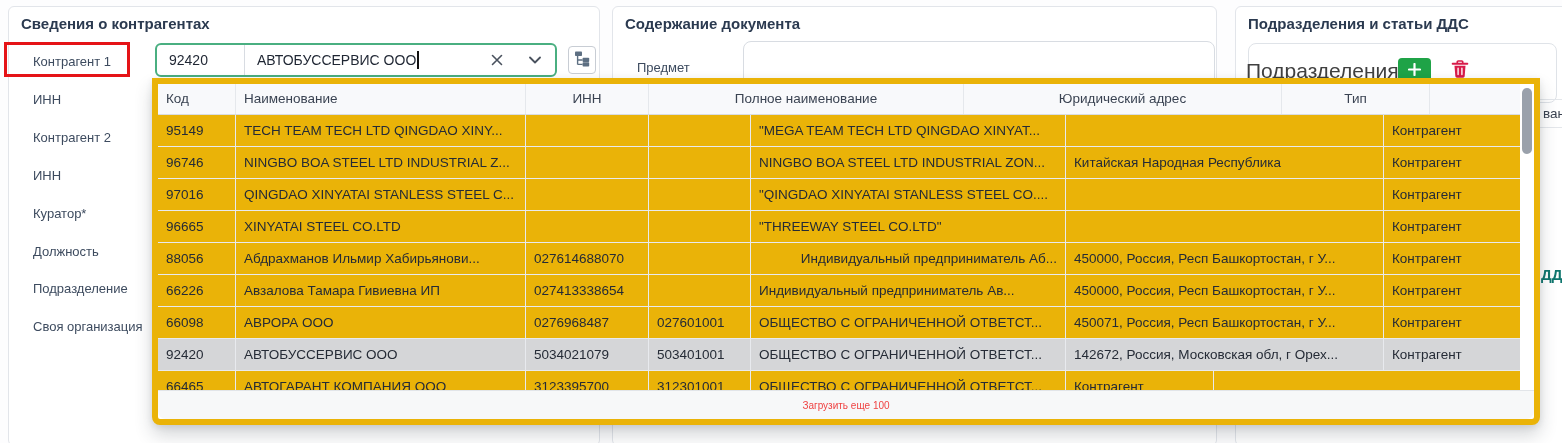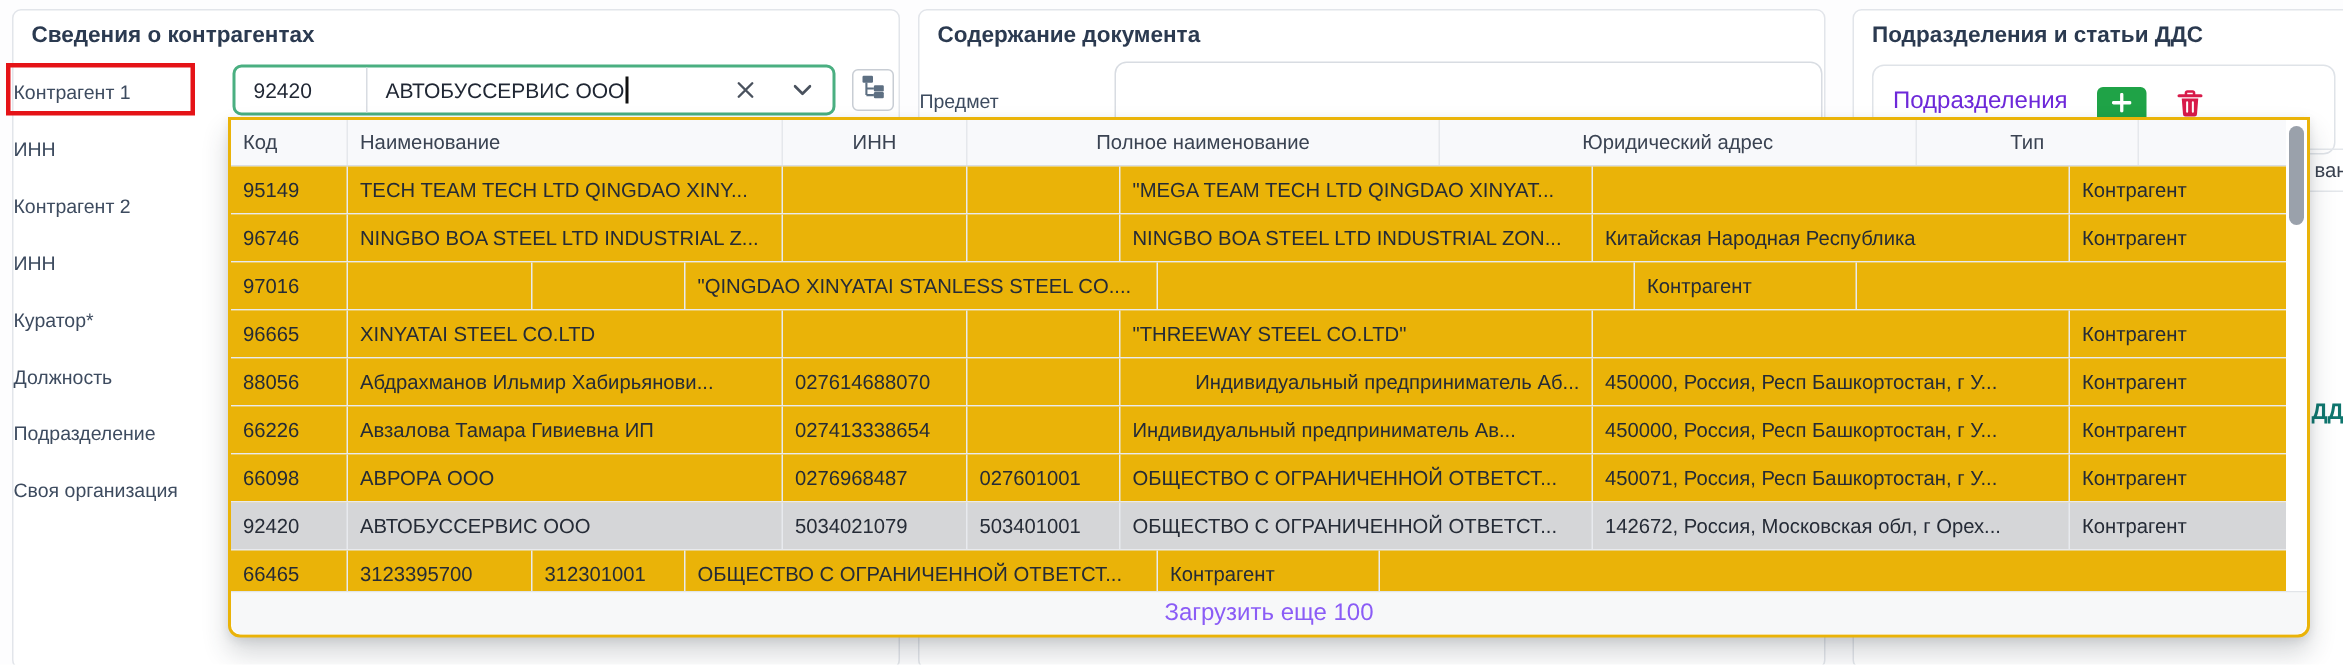--- a/index.html
+++ b/index.html
@@ -11,21 +11,21 @@
   }
   .panel{
     position:absolute;background:#fff;border:1px solid #e2e5ea;border-radius:6px;
     box-sizing:border-box;z-index:1;
   }
   .panel-title{
     position:absolute;left:12px;top:8px;font-size:15px;font-weight:bold;color:#2b3a50;
     white-space:nowrap;
   }
   .field-label{
-    position:absolute;left:0;font-size:13px;color:#3d4b5f;white-space:nowrap;height:18px;line-height:18px;
+    position:absolute;left:24px;font-size:13px;color:#3d4b5f;white-space:nowrap;height:18px;line-height:18px;
   }
   
   .red-box{
     position:absolute;left:4px;top:42px;width:126px;height:35px;
     border:3px solid var(--annotation-red);z-index:20;box-sizing:border-box;
   }
   
   .combo{
     position:absolute;left:155px;top:43px;width:402px;height:34px;z-index:2;
     background:#fff;border:2px solid var(--accent-green);border-radius:6px;
@@ -55,56 +55,56 @@
   .subject-input{
     position:absolute;left:130px;top:34px;width:472px;height:60px;
     background:#fff;border:1px solid #d8dce2;border-radius:8px;box-sizing:border-box;
   }
   
   .inner-box{
     position:absolute;left:12px;top:36px;width:309px;height:60px;
     background:#fff;border:1px solid #dfe3e8;border-radius:8px;box-sizing:border-box;
   }
   .dept-label{
-    position:absolute;left:26px;top:52px;font-size:16px;color:#6d28d9;white-space:nowrap;
+    position:absolute;left:10px;top:52px;font-size:21px;color:#404040;white-space:nowrap;
   }
   .add-btn{
     position:absolute;left:162px;top:51px;width:33px;height:26px;border-radius:4px;
     background:var(--add-green);display:flex;align-items:center;justify-content:center;cursor:pointer;
   }
   .trash-btn{
     position:absolute;left:212px;top:51px;width:24px;height:26px;
     display:flex;align-items:center;justify-content:center;cursor:pointer;
   }
   
   .frag{position:absolute;z-index:1;color:#3a4250;white-space:nowrap;}
   .frag-line{position:absolute;z-index:1;background:#e4e7eb;height:1px;width:22px;}
   
   .dropdown{
     position:absolute;left:152px;top:78px;width:1388px;height:347px;z-index:10;
-    background:#fff;border:2px solid #eab308;border-radius:0 0 8px 8px;box-sizing:border-box;
+    background:#fff;border:6px solid #eab308;border-radius:0 0 8px 8px;box-sizing:border-box;
     box-shadow:0 10px 18px rgba(40,50,60,.20), 0 2px 6px rgba(40,50,60,.10);
     overflow:hidden;
   }
   .dd-header{display:flex;height:31px;background:#f8f9fb;border-bottom:1px solid #d9dde2;box-sizing:border-box;}
   .dd-hcell{
     box-sizing:border-box;border-right:1px solid #e5e8ec;padding:0 8px;
     font-size:13.5px;color:#3a4352;line-height:30px;white-space:nowrap;overflow:hidden;cursor:pointer;
   }
   .dd-row{display:flex;height:32px;border-bottom:1px solid #e8eaee;box-sizing:border-box;cursor:pointer;background:#eab308;}
   .dd-row.selected{background:var(--selected-gray);}
   .dd-cell{
     box-sizing:border-box;border-right:1px solid #e8eaee;padding:0 8px;
     font-size:13.5px;color:#252b36;line-height:31px;white-space:nowrap;overflow:hidden;
   }
   .dd-footer{
     position:absolute;left:0;right:0;bottom:0;height:28px;background:#f7f8f9;
     border-top:1px solid #e2e5e9;border-radius:0 0 8px 8px;
     display:flex;align-items:center;justify-content:center;
-    font-size:16px;color:#8b5cf6;cursor:pointer;
+    font-size:10px;color:#ef4444;cursor:pointer;
   }
   .dd-scrollbar{
     position:absolute;top:0;right:0;width:14px;bottom:28px;background:#fff;
   }
   .dd-thumb{
     position:absolute;left:2px;top:4px;width:10px;height:66px;border-radius:5px;background:#9aa1ab;cursor:grab;
   }
 </style>
 </head>
 <body>
@@ -211,20 +211,21 @@
         <div class="dd-cell" style="width: 78px;">96746</div>
         <div class="dd-cell" style="width: 290px;">NINGBO BOA STEEL LTD INDUSTRIAL Z...</div>
         <div class="dd-cell" style="width: 123px;"></div>
         <div class="dd-cell" style="width: 102px;"></div>
         <div class="dd-cell" style="width: 315px;">NINGBO BOA STEEL LTD INDUSTRIAL ZON...</div>
         <div class="dd-cell" style="width: 318px;">Китайская Народная Республика</div>
         <div class="dd-cell" style="width: 148px;">Контрагент</div>
       </div>
       <div class="dd-row">
         <div class="dd-cell" style="width: 78px;">97016</div>
+        <div class="dd-cell" style="width: 290px;">QINGDAO XINYATAI STANLESS STEEL C...</div>
         <div class="dd-cell" style="width: 123px;"></div>
         <div class="dd-cell" style="width: 102px;"></div>
         <div class="dd-cell" style="width: 315px;">"QINGDAO XINYATAI STANLESS STEEL CO....</div>
         <div class="dd-cell" style="width: 318px;"></div>
         <div class="dd-cell" style="width: 148px;">Контрагент</div>
       </div>
       <div class="dd-row">
         <div class="dd-cell" style="width: 78px;">96665</div>
         <div class="dd-cell" style="width: 290px;">XINYATAI STEEL CO.LTD</div>
         <div class="dd-cell" style="width: 123px;"></div>
@@ -264,20 +265,21 @@
         <div class="dd-cell" style="width: 78px;">92420</div>
         <div class="dd-cell" style="width: 290px;">АВТОБУССЕРВИС ООО</div>
         <div class="dd-cell" style="width: 123px;">5034021079</div>
         <div class="dd-cell" style="width: 102px;">503401001</div>
         <div class="dd-cell" style="width: 315px;">ОБЩЕСТВО С ОГРАНИЧЕННОЙ ОТВЕТСТ...</div>
         <div class="dd-cell" style="width: 318px;">142672, Россия, Московская обл, г Орех...</div>
         <div class="dd-cell" style="width: 148px;">Контрагент</div>
       </div>
       <div class="dd-row">
         <div class="dd-cell" style="width: 78px;">66465</div>
+        <div class="dd-cell" style="width: 290px;">АВТОГАРАНТ КОМПАНИЯ ООО</div>
         <div class="dd-cell" style="width: 123px;">3123395700</div>
         <div class="dd-cell" style="width: 102px;">312301001</div>
         <div class="dd-cell" style="width: 315px;">ОБЩЕСТВО С ОГРАНИЧЕННОЙ ОТВЕТСТ...</div>
         <div class="dd-cell" style="width: 148px;">Контрагент</div>
       </div>
     </div>
   <div class="dd-scrollbar">
     <div class="dd-thumb"></div>
   </div>
   <div class="dd-footer">Загрузить еще 100</div>

